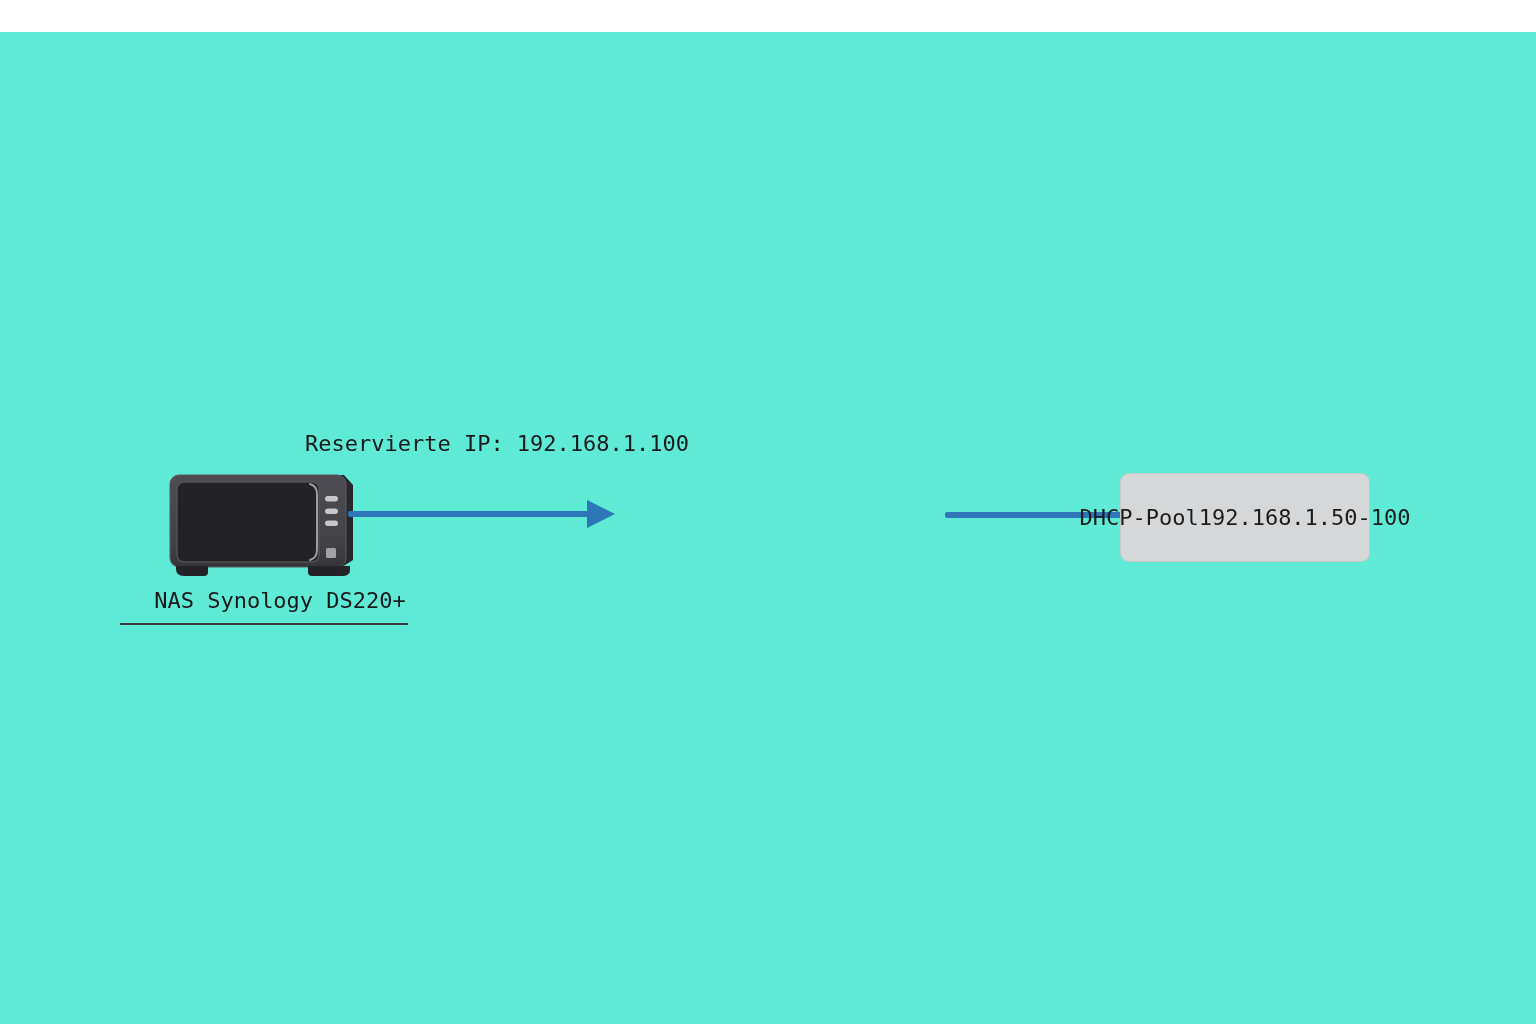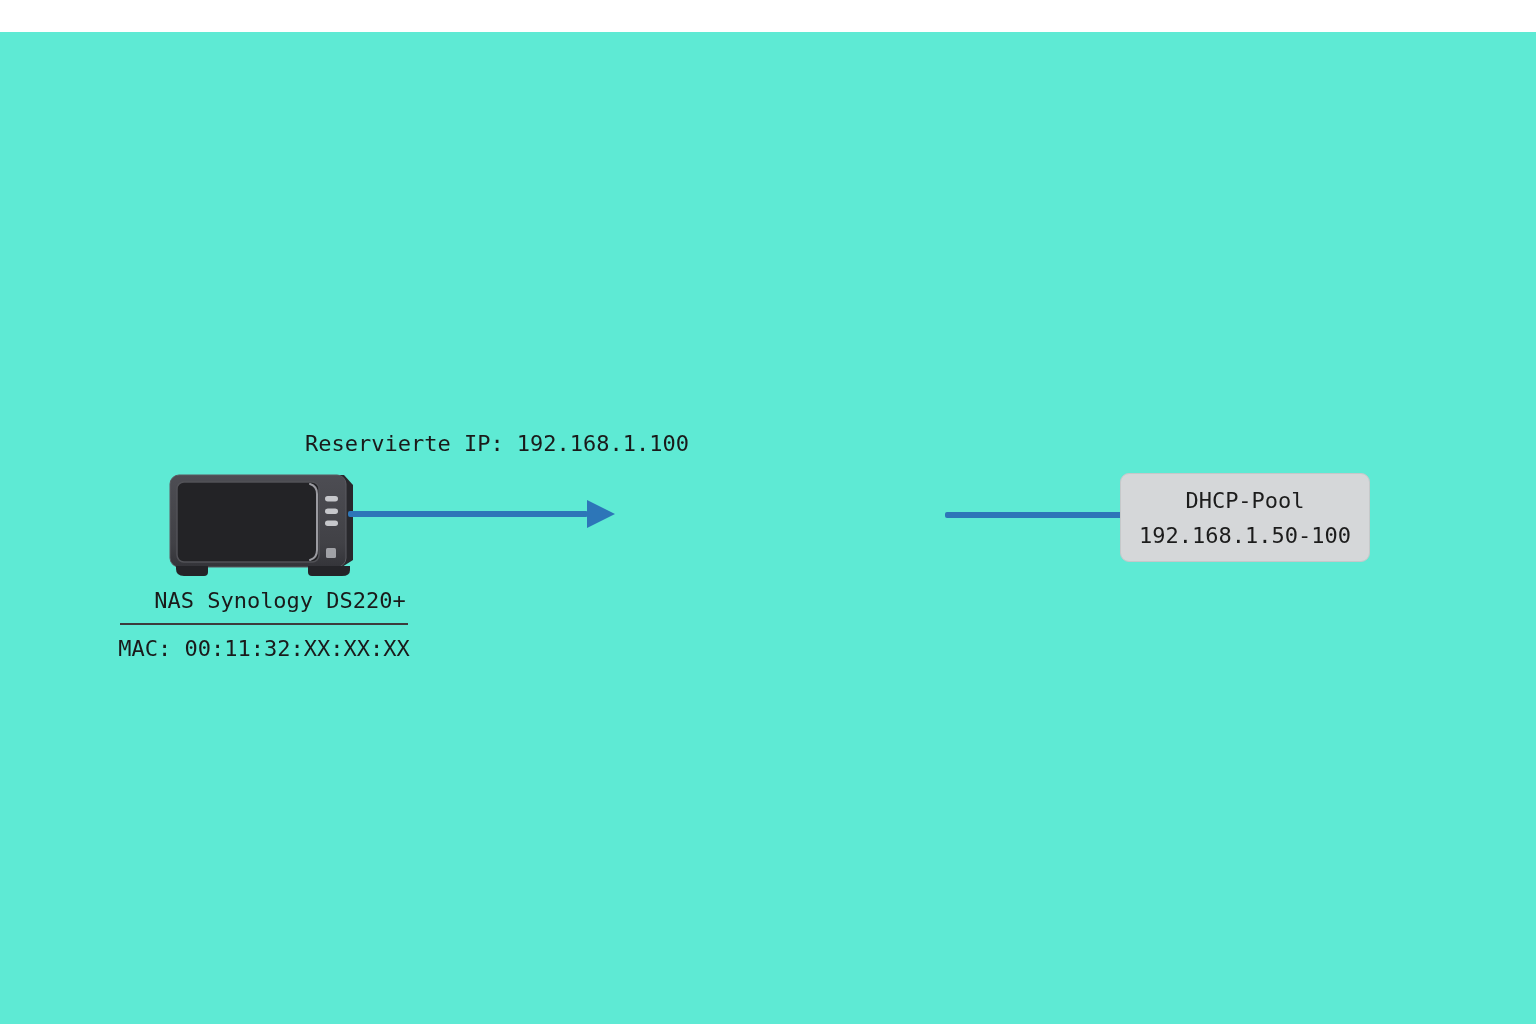--- a/index.html
+++ b/index.html
@@ -67,21 +67,21 @@
     letter-spacing: 0.5px;
   }
   #dhcp-pool-box {
     position: absolute;
     left: 1120px; top: 441px;
     width: 250px; height: 89px;
     border-radius: 9px;
     box-sizing: border-box;
     border: 1px solid #c6c8ca;
     display: flex;
-    flex-direction: column;
+    flex-direction: row;
     align-items: center;
     justify-content: center;
     line-height: 35px;
   }
   #dhcp-pool-box .box-text {
     font-size: 22px;
     color: #1c1c1c;
     white-space: nowrap;
   }
 </style>
@@ -114,21 +114,20 @@
     <rect x="159" y="48.5" width="13" height="5.5" rx="2.75" fill="#c6c7cb"></rect>
 
     <rect x="160" y="76" width="10" height="10" rx="1.5" fill="#a0a1a6"></rect>
 
     <path d="M 10,94 h 32 v 6 q 0,4 -4,4 h -20 q -8,0 -8,-7 z" fill="#242428"></path>
     <path d="M 142,94 h 42 v 4 q 0,6 -8,6 h -30 q -4,0 -4,-4 z" fill="#242428"></path>
   </svg>
 
   <div class="label" id="nas-label">NAS Synology DS220+</div>
   <div id="nas-divider"></div>
-  <div class="label" id="mac-label">MAC: 00:11:32:XX:XX:XX</div>
 
   <div class="conn-line" id="arrow-line-1" style="background: rgb(45, 118, 184);"></div>
   <div id="arrow-head-1" style="border-left-color: rgb(45, 118, 184);"></div>
 
 
   <div class="conn-line" id="conn-line-2" style="background: rgb(45, 118, 184);"></div>
 
   <div id="dhcp-pool-box" style="background: rgb(213, 215, 217);">
     <span class="box-text">DHCP-Pool</span>
     <span class="box-text">192.168.1.50-100</span>

